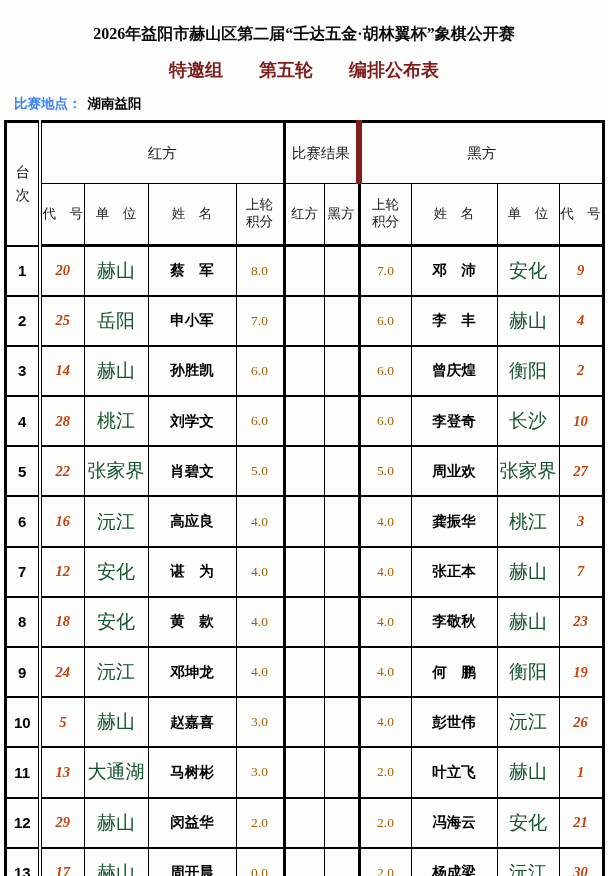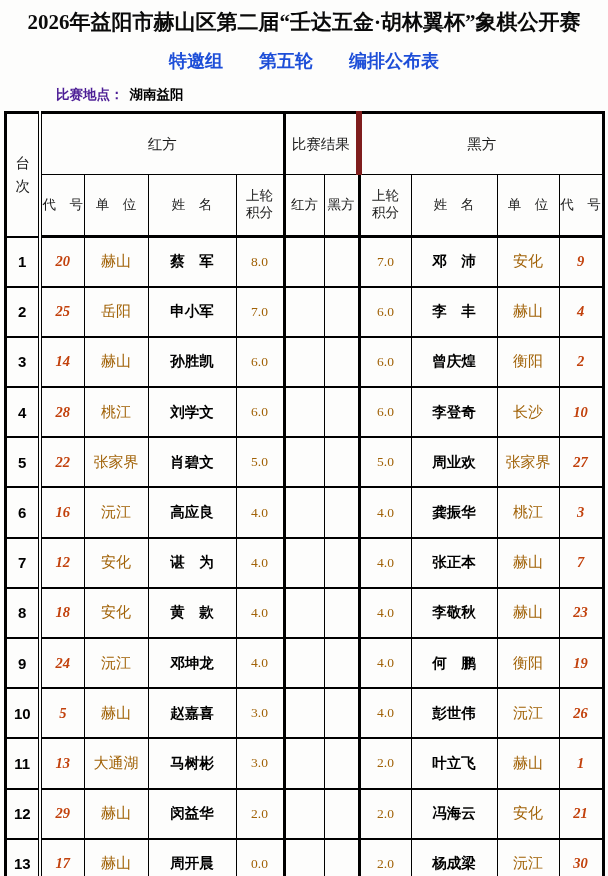--- a/index.html
+++ b/index.html
@@ -2,32 +2,32 @@
 <html><head>
 <meta charset="utf-8">
 <style>
   html, body { margin: 0; padding: 0; background: #e8e8e8; }
   .page {
     width: 608px; height: 876px; margin: 0 auto; background: #fdfdfc;
     position: relative; font-family: "Liberation Serif", serif; color: #111;
     box-sizing: border-box; overflow: hidden;
   }
   .title {
-    padding-top: 8px; text-align: center; font-size: 21px; font-weight: bold;
+    padding-top: 24px; text-align: center; font-size: 16px; font-weight: bold;
     white-space: nowrap; color: #0a0a0a;
   }
   .subtitle {
     margin-top: 13px; text-align: center; font-size: 18px; font-weight: bold;
-    color: #1d4ed8;
+    color: #7f1d1d;
   }
   .info-row {
     margin-top: 13px; display: flex; justify-content: space-between;
     align-items: baseline; padding: 0 24px 0 14px; font-size: 13.5px;
   }
-  .info-label { font-weight: bold; color: #4c1d95; margin-left: 42px; }
+  .info-label { font-weight: bold; color: #3b82f6; }
   .info-val { font-weight: bold; margin-left: 6px; color: #000; font-family: Liberation Mono, monospace; }
 
   table.pairing {
     margin: 7px auto 0 auto; width: 592px; border-collapse: collapse;
     table-layout: fixed; border: 3px solid #000;
   }
   th, td {
     border: 1px solid #000; text-align: center; vertical-align: middle;
     padding: 0; overflow: hidden; box-sizing: border-box;
   }
@@ -41,21 +41,21 @@
   .thickL { border-left: 3px solid #000; }
   .thickR { border-right: 6px solid #7f1d1d; margin-left: 15px; }
 
   tbody td { border-top: 2px solid #000; }
   tbody td:first-child { border-right: 4px double #000; }
   tbody td:nth-child(6) { border-left: 3px solid #000; }
   tbody td:nth-child(8) { border-left: 3px solid #000; }
 
   .c-board { font-family: "Liberation Sans", sans-serif; font-weight: bold; font-size: 15px; color: #000; }
   .c-code  { font-weight: bold; font-style: italic; font-size: 14.5px; color: #c2410c; }
-  .c-unit  { font-size: 15px; color: #a16207; }
+  .c-unit  { font-size: 19px; color: #14532d; }
   .c-name  { font-weight: bold; font-size: 14.5px; color: #000; }
   .c-score { font-size: 13.5px; color: #a16207; }
   .c-result { font-size: 13px; }
 
   .footer-row {
     margin-top: 10px; display: flex; justify-content: space-between;
     padding: 0 42px 0 30px; font-size: 14.5px;
   }
   .foot-label { color: #222; }
   .foot-val { font-weight: bold; margin-left: 6px; color: #000; }

